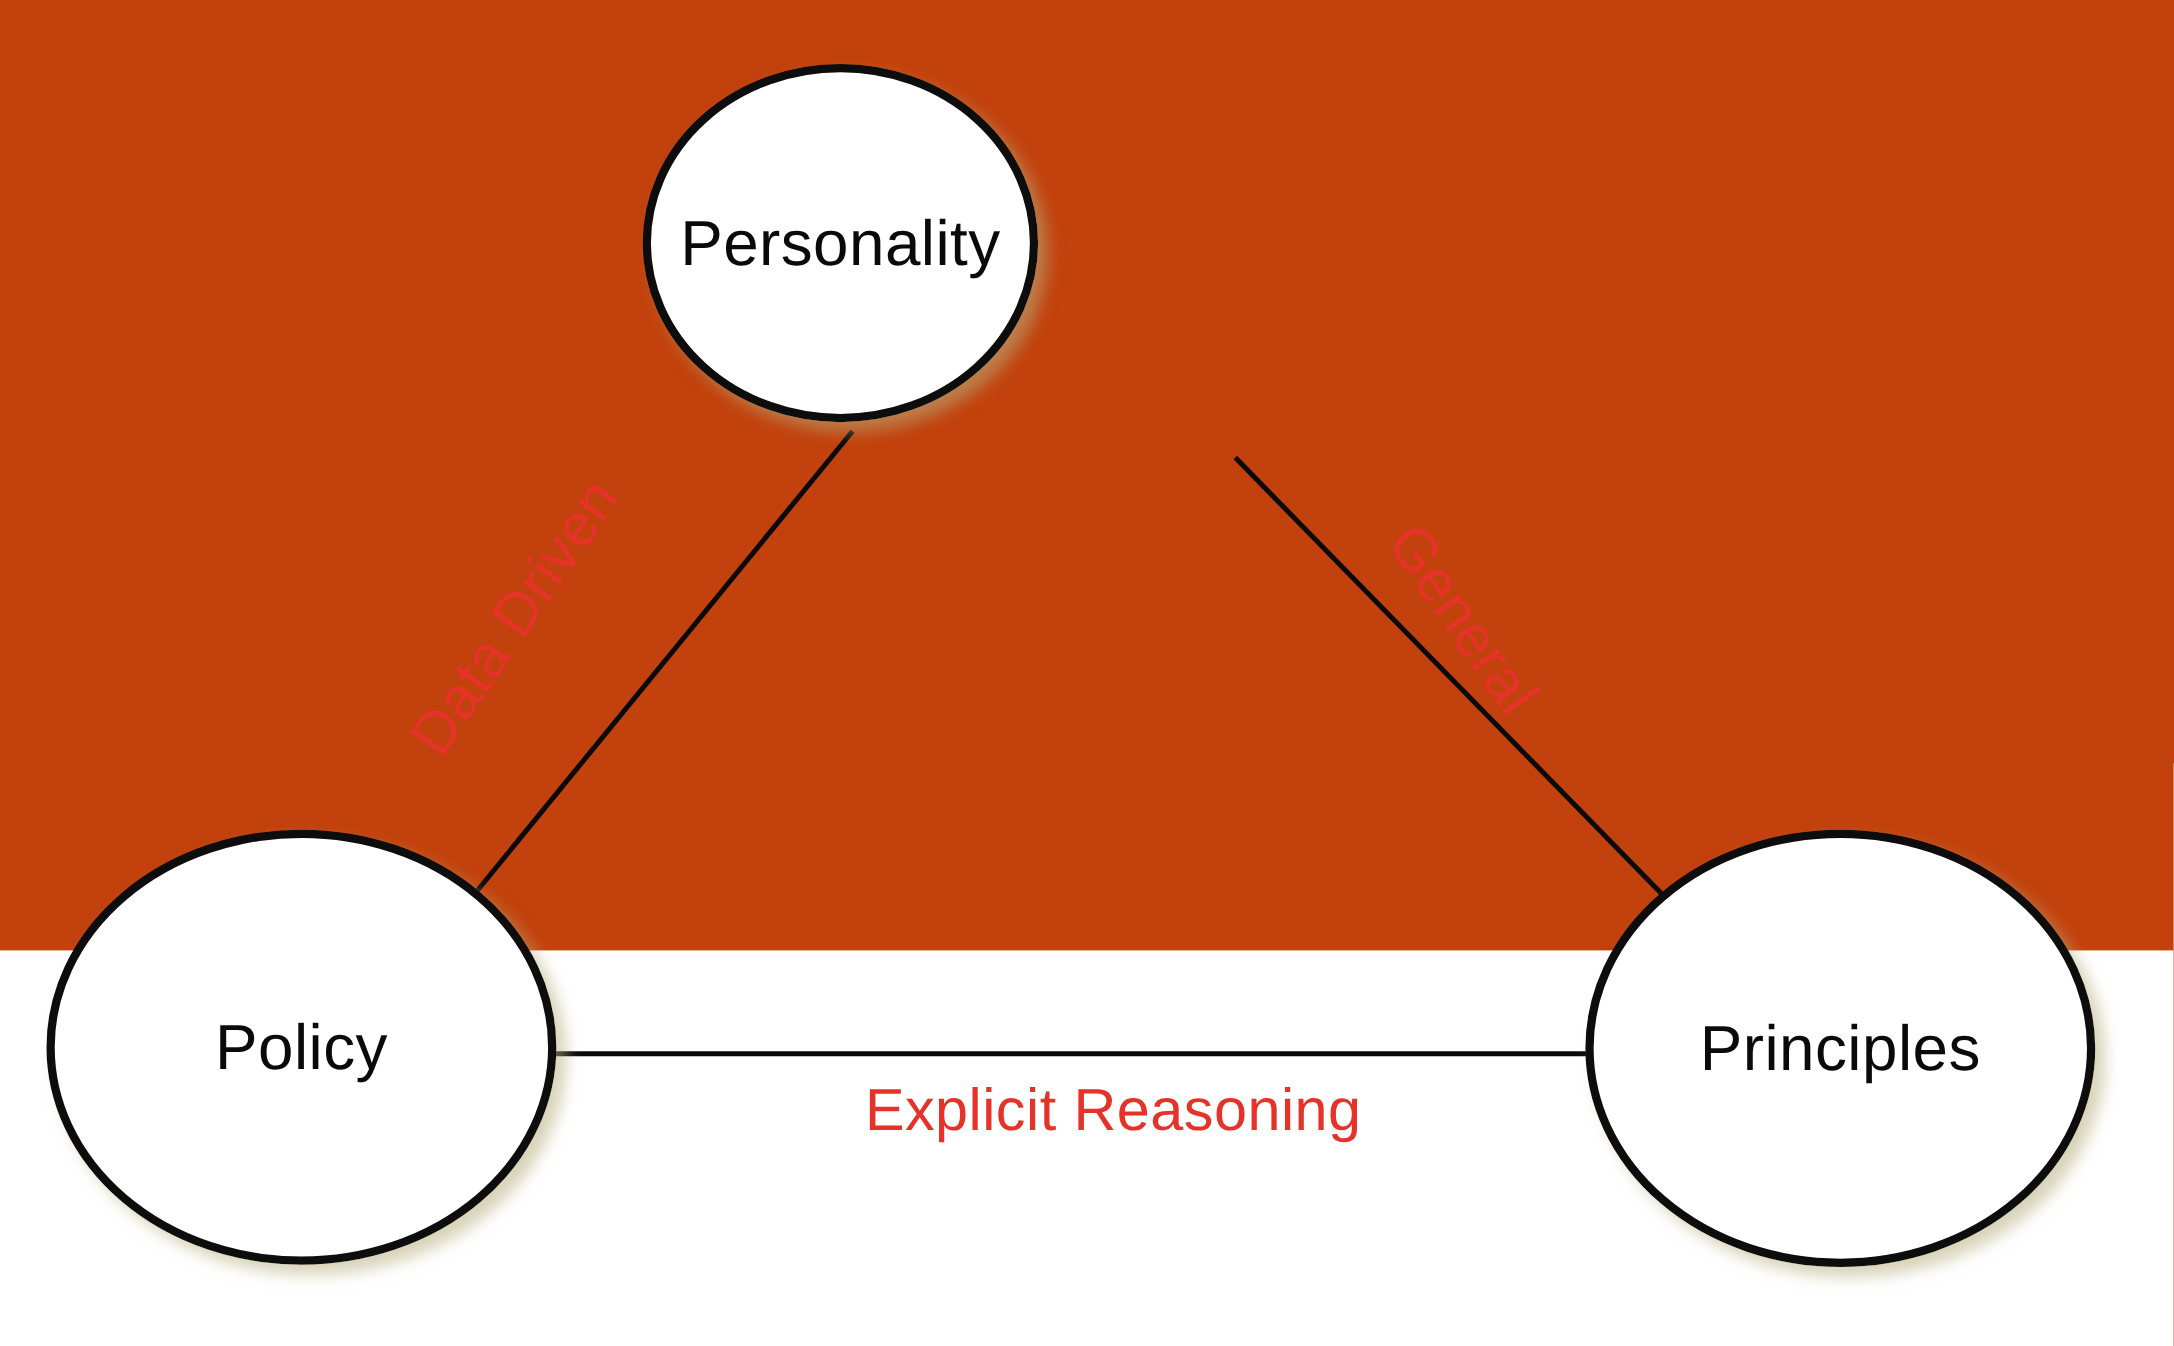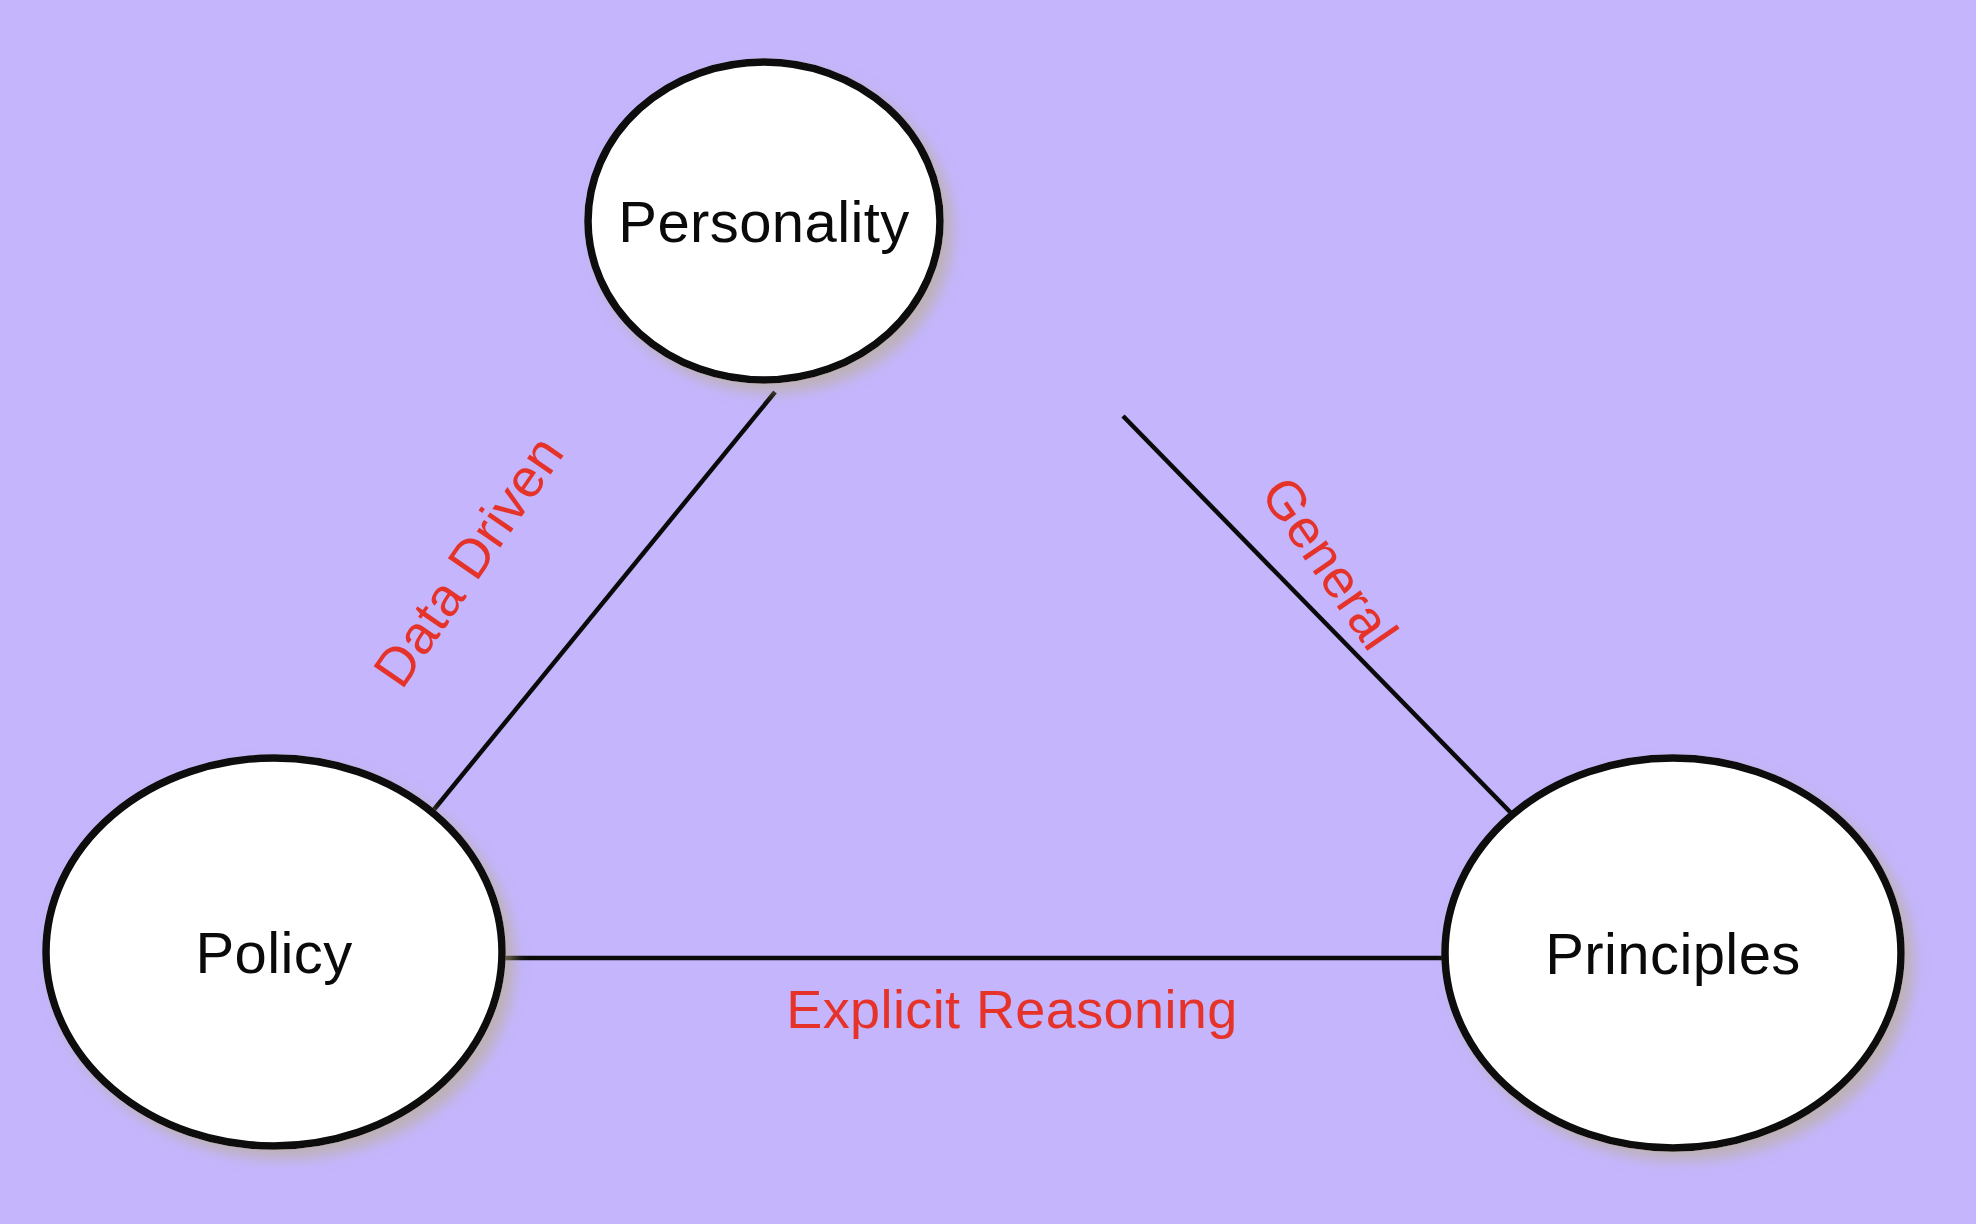--- a/index.html
+++ b/index.html
@@ -49,21 +49,21 @@
   .edge-line {
     stroke: #0a0a0a;
     stroke-width: 4.5;
     fill: none;
     stroke-linecap: butt;
   }
 </style>
 </head>
 <body>
 
-<div id="diagram-root" style="width: 1976px; height: 1224px; background: #c4b5fd;">
+<div id="diagram-root" style="width: 1976px; height: 864px; background: #c2410c;">
   <svg id="diagram-svg" viewBox="0 0 1976 1224" xmlns="http://www.w3.org/2000/svg">
     <defs>
       <filter id="node-shadow" x="-25%" y="-25%" width="160%" height="160%">
         <feDropShadow dx="9" dy="9" stdDeviation="7" flood-color="#b7ad7e" flood-opacity="0.55"></feDropShadow>
       </filter>
     </defs>
 
     <g>
       <line class="edge-line" id="edge0-line" x1="432" y1="812" x2="775" y2="392" stroke="#0a0a0a"></line>
       <line class="edge-line" id="edge1-line" x1="1123" y1="416" x2="1515" y2="817" stroke="#0a0a0a"></line>

